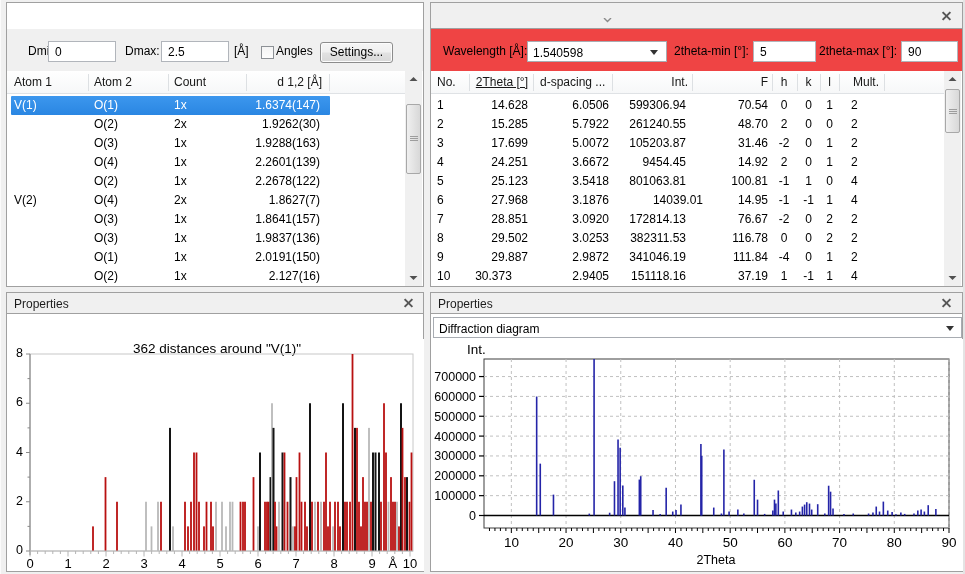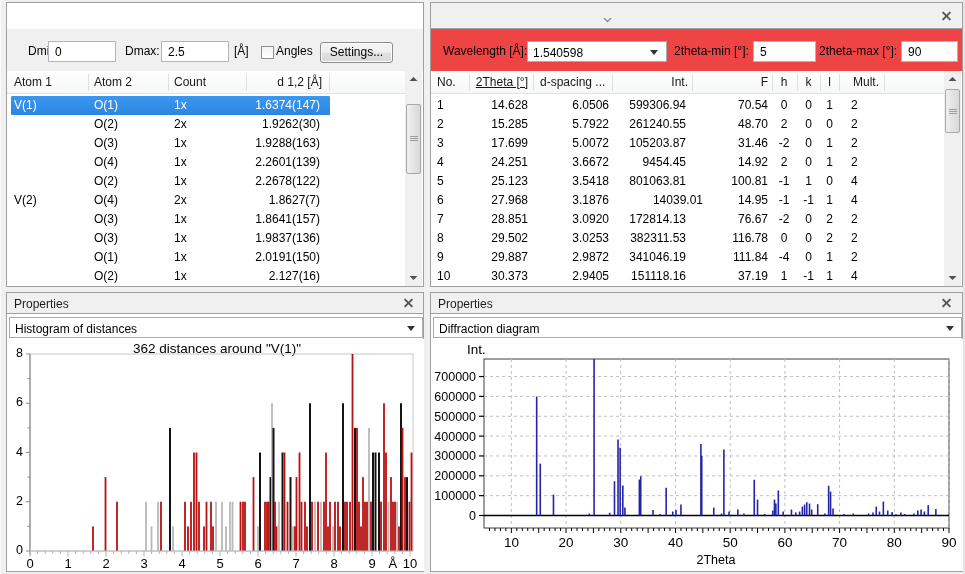--- a/index.html
+++ b/index.html
@@ -223,21 +223,21 @@
 <span class="cell" style="left:6px;top:246.8px;">9</span>
 <span class="cell" style="left:44px;top:246.8px;width:53px;text-align:right;">29.887</span>
 <span class="cell" style="left:109px;top:246.8px;width:69px;text-align:right;">2.9872</span>
 <span class="cell" style="left:181px;top:246.8px;width:74px;text-align:right;">341046.19</span>
 <span class="cell" style="left:261px;top:246.8px;width:76px;text-align:right;">111.84</span>
 <span class="cell" style="left:341px;top:246.8px;width:24px;text-align:center;">-4</span>
 <span class="cell" style="left:366px;top:246.8px;width:23px;text-align:center;">0</span>
 <span class="cell" style="left:389px;top:246.8px;width:19px;text-align:center;">1</span>
 <span class="cell" style="left:420px;top:246.8px;">2</span>
 <span class="cell" style="left:6px;top:265.8px;">10</span>
-<span class="cell" style="left:44px;top:265.8px;width:53px;text-align:right;">30.373</span>
+<span class="cell" style="left:36px;top:265.8px;width:53px;text-align:center;">30.373</span>
 <span class="cell" style="left:109px;top:265.8px;width:69px;text-align:right;">2.9405</span>
 <span class="cell" style="left:181px;top:265.8px;width:74px;text-align:right;">151118.16</span>
 <span class="cell" style="left:261px;top:265.8px;width:76px;text-align:right;">37.19</span>
 <span class="cell" style="left:341px;top:265.8px;width:24px;text-align:center;">1</span>
 <span class="cell" style="left:366px;top:265.8px;width:23px;text-align:center;">-1</span>
 <span class="cell" style="left:389px;top:265.8px;width:19px;text-align:center;">1</span>
 <span class="cell" style="left:420px;top:265.8px;">4</span>
 <div class="sb" style="right:1px;top:68px;bottom:0;">
 <div class="sbarrow" style="top:0;"><svg width="17" height="17">
           <path d="M4.5 10 L8.5 6 L12.5 10 Z" fill="#505050"></path>
@@ -247,24 +247,20 @@
         </svg></div>
 <div class="thumb" style="top:18px;height:44px;">
         <div class="grip" style="top:19px;"></div>
       </div>
 </div>
 </div>
 <div class="panel" style="left:6px;top:292px;width:418px;height:280px;">
 <div class="tbar" style="height:21px;">
       <span class="ttxt" style="top:4px;">Properties</span>
       <div class="x" style="right:9px;top:4px;"></div>
-    </div>
-<div class="combo" style="left:2px;top:24px;width:414px;height:21px;">
-      <span>Histogram of distances</span>
-      <div class="darr" style="right:7px;top:8px;"></div>
     </div>
 <div style="position:absolute;left:1px;top:46px;width:416px;height:232px;background:#fff;">
 <svg style="position:absolute;left:0;top:0;" width="416" height="278">
         <text x="209" y="14" font-size="13.5" text-anchor="middle" fill="#000" font-family="Liberation Sans">362 distances around "V(1)"</text>
         <rect x="22" y="15" width="383" height="197" fill="none" stroke="#c8c8c8" stroke-width="1"></rect>
         <rect x="84.10" y="187.38" width="1.8" height="24.62" fill="#b81111"></rect>
         <rect x="96.60" y="138.12" width="1.8" height="73.88" fill="#b81111"></rect>
         <rect x="108.10" y="162.75" width="1.8" height="49.25" fill="#b81111"></rect>
         <rect x="137.10" y="162.75" width="1.8" height="49.25" fill="#b8b8b8"></rect>
         <rect x="142.60" y="187.38" width="1.8" height="24.62" fill="#b8b8b8"></rect>

